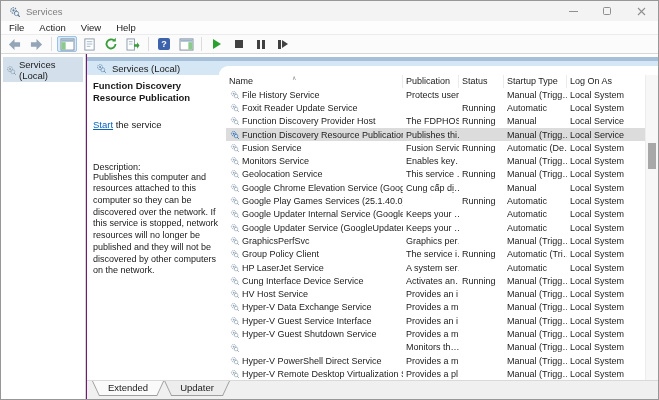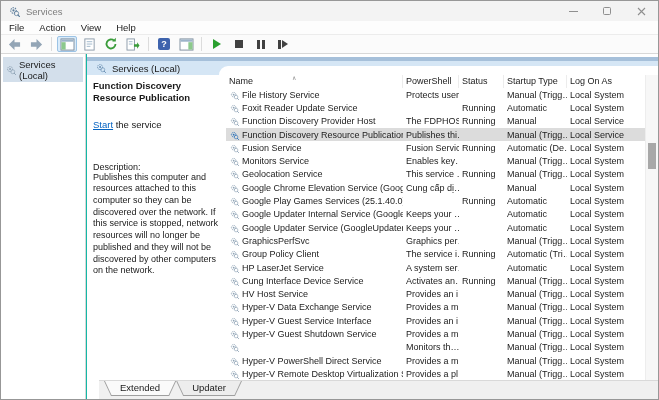--- a/index.html
+++ b/index.html
@@ -1,17 +1,17 @@
 <!DOCTYPE html>
 <html><head>
 <meta charset="utf-8">
 <style>
   * { box-sizing: border-box; margin: 0; padding: 0; }
   body { font-family: "Liberation Sans", sans-serif; background:#cfcfcf; }
-  .window { position:relative; width:659px; height:400px; background:#14b8a6;
+  .window { position:relative; width:659px; height:400px; background:#701a75;
             border:1px solid #979797; overflow:hidden; }
 
   
   .titlebar { position:absolute; top:0; left:0; right:0; height:20px;
               background:#f3f3f3; display:flex; align-items:center; padding-left:8px; }
   .titlebar .app-icon { color:#5c7d9b; margin-right:6px; display:flex; }
   .titlebar .title-text { font-size:9.5px; color:#7d7d7d; }
   .win-controls { position:absolute; right:0; top:0; height:20px; display:flex; }
   .win-btn { width:34px; height:20px; display:flex; align-items:center; justify-content:center; }
   .glyph-min { width:9px; height:1px; background:#8f8f8f; }
@@ -69,38 +69,38 @@
 
   
   .svc-list { position:absolute; left:139px; top:21px; width:420px; height:305px; overflow:hidden; }
   .svc-header { display:flex; height:13px; align-items:center; position:relative; }
   .svc-header .hc { font-size:9px; color:#222; padding-left:3px; height:13px; line-height:13px;
                     border-right:1px solid #ececec; overflow:hidden; white-space:nowrap; }
   .sort-chevron { position:absolute; top:-1px; left:66px; font-size:6px; color:#8a8a8a; }
   .svc-row { display:flex; height:13.3px; align-items:center; }
   .svc-row.selected { background:#dcdcdc; }
   .c { font-size:9px; color:#1c1c1c; padding-left:3px; overflow:hidden; white-space:nowrap; }
-  .cell-name  { width:177px; display:flex; align-items:flex-end; gap:3px; padding-left:4px; }
+  .cell-name  { width:177px; display:flex; align-items:flex-start; gap:3px; padding-left:4px; }
   .cell-name .gear { color:#8fa3b5; flex:0 0 auto; }
   .svc-row.selected .cell-name .gear { color:#2d72b8; }
   .cell-name .txt { overflow:hidden; white-space:nowrap; }
   .cell-desc  { width:56px; }
   .cell-status{ width:45px; }
   .cell-startup{ width:63px; }
   .cell-logon { width:79px; }
   .hc.h-name{ width:177px; } .hc.h-desc{ width:56px; } .hc.h-status{ width:45px; }
   .hc.h-startup{ width:63px; } .hc.h-logon{ width:79px; border-right:none; }
 
   
   .vscroll { position:absolute; right:0; top:21px; width:13px; height:305px; background:#f7f7f7;
              border-left:1px solid #ededed; }
   .vthumb { position:absolute; left:2px; right:2px; top:68px; height:26px; background:#a8a8a8; }
 
   
-  .viewtabs { position:absolute; left:12px; right:0; bottom:0; height:19px; background:#f0f0f0;
+  .viewtabs { position:absolute; left:0; right:0; bottom:0; height:19px; background:#f0f0f0;
               border-top:1px solid #d9d9d9; display:flex; padding-left:5px; }
   .vtab { position:relative; height:15px; padding:0 16px; font-size:9.5px; line-height:14px; color:#1a1a1a; }
   .vtab::before { content:""; position:absolute; inset:0; background:#9f9f9f;
                   clip-path:polygon(0 0,100% 0,calc(100% - 7px) 100%,7px 100%); }
   .vtab::after { content:""; position:absolute; inset:0 1px 1px 1px; background:#ededed;
                  clip-path:polygon(0 0,100% 0,calc(100% - 6.5px) 100%,6.5px 100%); }
   .vtab.active::after { background:#fafafa; }
   .vtab span { position:relative; z-index:1; }
 
   .gear { display:inline-block; }
@@ -252,21 +252,21 @@
           <a href="#">Start</a><span> the service</span>
         </div>
         <div class="detail-desc-label">Description:</div>
         <div class="detail-desc">Publishes this computer and resources attached to this computer so they can be discovered over the network.  If this service is stopped, network resources will no longer be published and they will not be discovered by other computers on the network.</div>
       </div>
 
       <div class="svc-list">
         <div class="svc-header">
           <span class="sort-chevron">∧</span>
           <div class="hc h-name">Name</div>
-          <div class="hc h-desc">PowerShell</div>
+          <div class="hc h-desc">Publication</div>
           <div class="hc h-status">Status</div>
           <div class="hc h-startup">Startup Type</div>
           <div class="hc h-logon">Log On As</div>
         </div>
         <div>
 
         <div class="svc-row">
             <div class="c cell-name">
               <svg class="gear" viewBox="0 0 16 16" width="9" height="9">
                 <circle cx="6.5" cy="6.5" r="4" fill="none" stroke="currentColor" stroke-width="1.6" stroke-dasharray="2.1 1.3"></circle>

